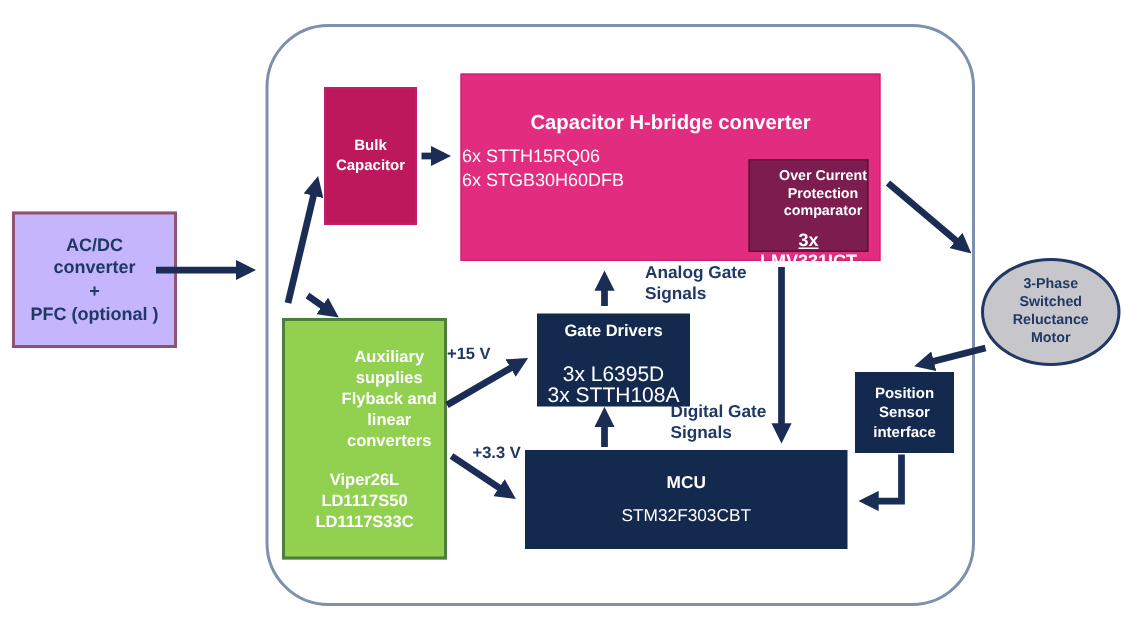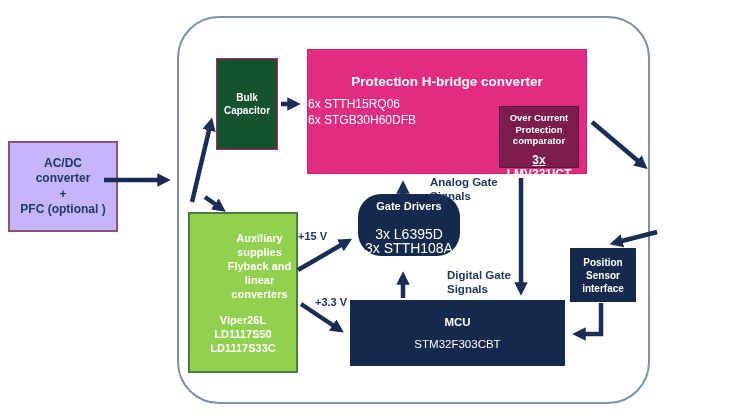--- a/index.html
+++ b/index.html
@@ -9,37 +9,37 @@
   }
   .pre{white-space:pre-line;}
   .frame{
     position:absolute;left:177px;top:16px;width:469px;height:384px;
     border:2px solid #7d90ad;border-radius:42px;background:transparent;
   }
   .block{position:absolute;box-sizing:border-box;display:flex;flex-direction:column;
     align-items:center;justify-content:center;text-align:center;}
   .acdc{left:8px;top:141px;width:110px;height:91px;background:#c4b5fd;
     border:2px solid #8e5273;font-weight:bold;font-size:12px;line-height:15.5px;color:#1f3864;}
-  .bulk{left:216px;top:58px;width:62px;height:92px;background:#14532d;
+  .bulk{left:216px;top:58px;width:62px;height:92px;background:#be185d;
     border:1px solid #c21e6c;color:#fff;font-weight:bold;font-size:10px;line-height:13px;}
   .hbridge{left:307px;top:49px;width:280px;height:125px;background:#e12c80;
     border:1px solid #cf2372;color:#fff;justify-content:flex-start;}
   .hb-title{margin-top:24px;font-weight:bold;font-size:13.5px;}
   .hb-parts{margin-top:7px;font-size:12px;line-height:16px;align-self:flex-start;
     width:195px;text-align:left;}
   .ocp{left:499px;top:106px;width:80px;height:62px;background:#7c1c4f;
-    border:1px solid #5e1139;color:#fff;justify-content:flex-start;}
+    border:1px solid #5e1139;color:#fff;justify-content:flex-start;align-items:flex-end;}
   .ocp-title{margin-top:5px;font-weight:bold;font-size:9.5px;line-height:11.5px;}
   .ocp-parts{margin-top:6px;font-weight:bold;font-size:12px;text-decoration:underline;}
   .aux{left:188px;top:212px;width:110px;height:161px;background:#92d050;
     border:2px solid #4e7e3c;color:#fff;font-size:11px;line-height:14px;}
   .aux-title{font-weight:bold;margin-left:33px;}
   .aux-parts{margin-top:12px;font-weight:bold;}
-  .gated{left:358px;top:194px;width:102px;height:62px;background:#13294e;color:#fff;
-    justify-content:flex-start;border-radius:23px;}
+  .gated{left:358px;top:209px;width:102px;height:62px;background:#13294e;color:#fff;
+    justify-content:flex-start;}
   .gated-title{margin-top:6px;font-weight:bold;font-size:11px;}
   .gated-parts{margin-top:15px;font-size:14px;line-height:14px;text-align:center;}
   .mcu{left:350px;top:300px;width:215px;height:66px;background:#13294e;color:#fff;}
   .mcu-title{font-weight:bold;font-size:11.5px;}
   .mcu-parts{margin-top:10px;font-size:11.5px;}
   .psensor{left:570px;top:248px;width:66px;height:54px;background:#13294e;color:#fff;
     font-weight:bold;font-size:10px;line-height:13px;}
   .motor{left:654px;top:172px;width:93px;height:72px;background:#c7c7cb;
     border:2px solid #1f3864;border-radius:50%;color:#1f3864;
     font-weight:bold;font-size:9.5px;line-height:12px;}
@@ -65,21 +65,21 @@
 +
 PFC (optional )</div>
   </div>
 
   <div class="block bulk">
     <div class="pre">Bulk
 Capacitor</div>
   </div>
 
   <div class="block hbridge">
-    <div class="hb-title">Protection H-bridge converter</div>
+    <div class="hb-title">Capacitor H-bridge converter</div>
     <div class="hb-parts pre">6x STTH15RQ06
 6x STGB30H60DFB</div>
   </div>
 
   <div class="block ocp">
     <div class="ocp-title pre">Over Current
 Protection
 comparator</div>
     <div class="ocp-parts">3x LMV331ICT</div>
   </div>
@@ -103,20 +103,26 @@
     <div class="mcu-title">MCU</div>
     <div class="mcu-parts">STM32F303CBT</div>
   </div>
 
   <div class="block psensor">
     <div class="pre">Position
 Sensor
 interface</div>
   </div>
 
+  <div class="block motor">
+    <div class="pre">3-Phase
+Switched
+Reluctance
+Motor</div>
+  </div>
 
   <div class="lbl lbl-analog pre">Analog Gate
 Signals</div>
   <div class="lbl lbl-digital pre">Digital Gate
 Signals</div>
   <div class="lbl lbl-15v">+15 V</div>
   <div class="lbl lbl-33v">+3.3 V</div>
 
   <svg class="arrows" viewBox="0 0 750 418">
     <defs>

